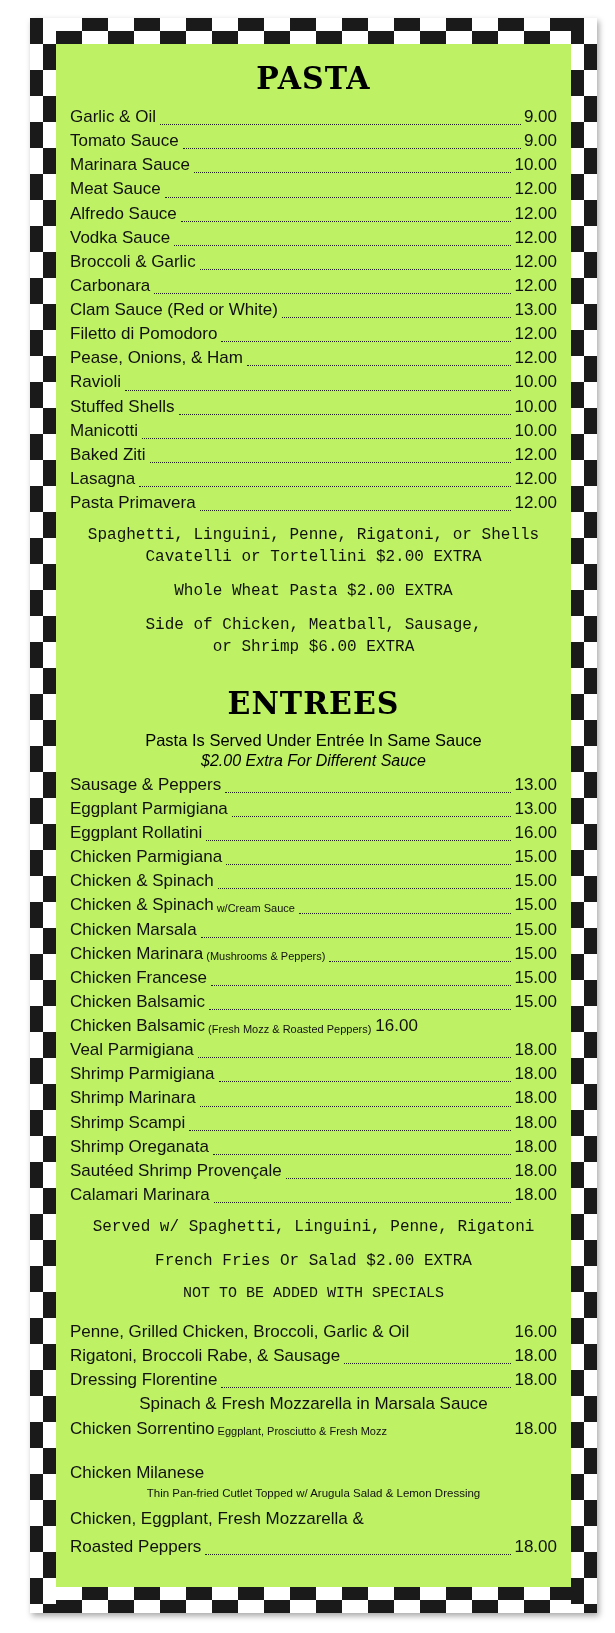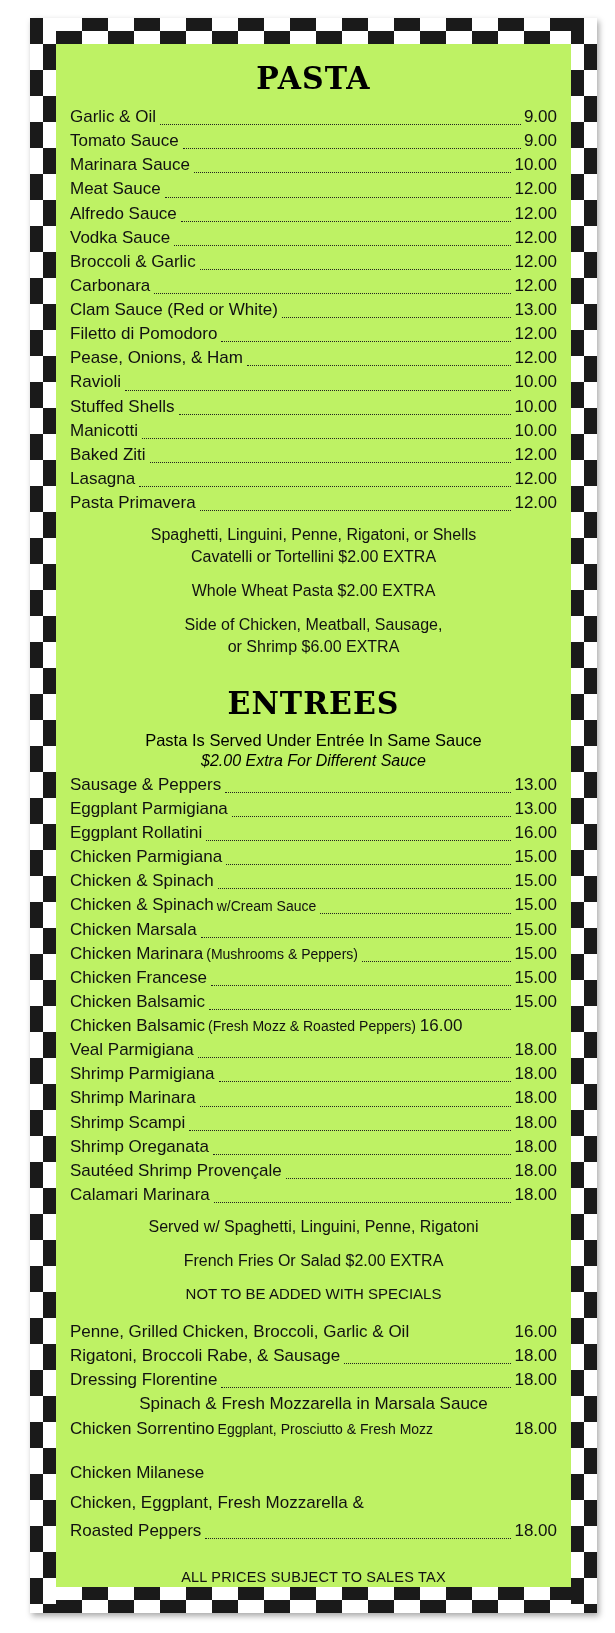--- a/index.html
+++ b/index.html
@@ -87,21 +87,21 @@
     align-items: flex-end;
     font-size: 17px;
     color: #111;
     line-height: 1.42;
     white-space: nowrap;
   }
   .row .name {
     flex: 0 0 auto;
   }
   .row .sub {
-    font-size: 14px;
+    font-size: 11px;
     padding-left: 3px;
     padding-bottom: 1px;
     flex: 0 0 auto;
   }
   .row .dots {
     flex: 1 1 auto;
     overflow: hidden;
     margin: 0 3px 4px 4px;
     border-bottom: 1.5px dotted #222;
     min-width: 6px;
@@ -110,20 +110,21 @@
     flex: 0 0 auto;
     font-size: 17px;
   }
 
   .note {
     text-align: center;
     font-size: 16px;
     line-height: 1.25;
     margin: 10px 0 0 0;
     color: #111;
+    font-family: Liberation Mono, monospace;
   }
   .note.tight { margin-top: 2px; }
   .note.gap { margin-top: 14px; }
   .note.small { font-size: 15px; }
 
   .entree-head {
     text-align: center;
     font-size: 16.5px;
     line-height: 1.25;
     margin-bottom: 2px;
@@ -394,20 +395,21 @@
     <div class="item-list">
       <div class="row">
         <span class="name">Chicken Sorrentino</span>
         <span class="sub">Eggplant, Prosciutto &amp; Fresh Mozz</span>
         <span class="dots" style="border-bottom:none"></span>
         <span class="price">18.00</span>
       </div>
       <div class="row" style="margin-top:20px">
         <span class="name">Chicken Milanese</span>
       </div>
+      <div class="tiny-center">Thin Pan-fried Cutlet Topped w/ Arugula Salad &amp; Lemon Dressing</div>
       <div class="row" style="margin-top:6px">
         <span class="name">Chicken, Eggplant, Fresh Mozzarella &amp;</span>
       </div>
       <div class="row" style="margin-top:4px">
         <span class="name">Roasted Peppers</span>
         <span class="dots"></span>
         <span class="price">18.00</span>
       </div>
     </div>
 

